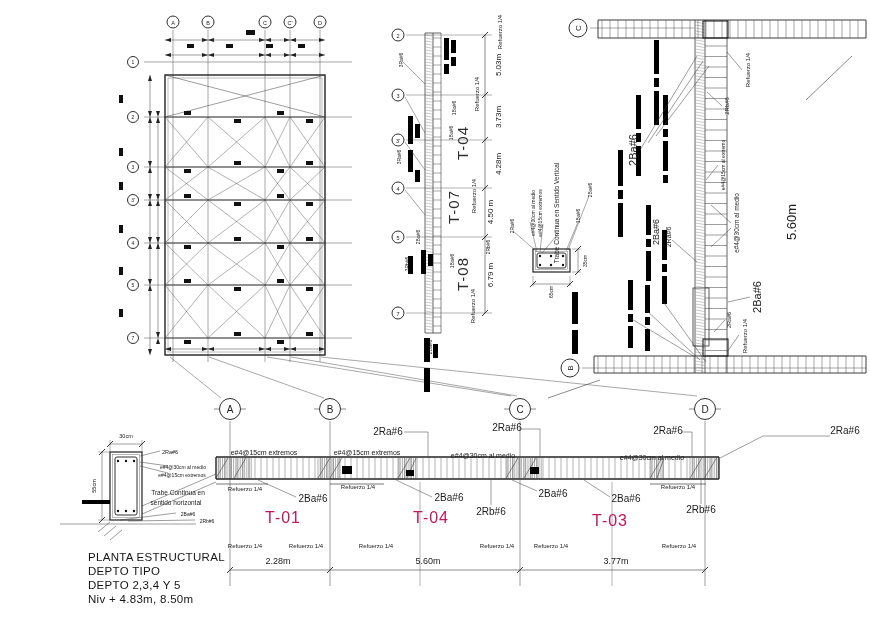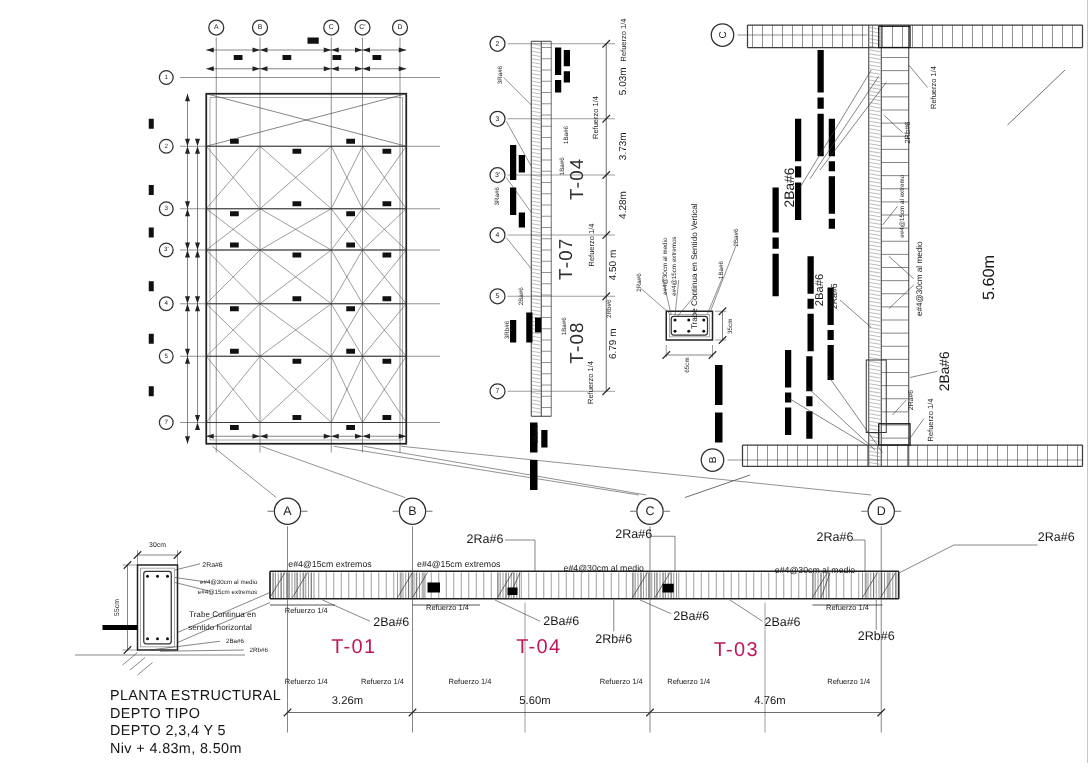--- a/index.html
+++ b/index.html
@@ -1034,32 +1034,32 @@
   <div class="lbl s10" style="left:313px;top:499px">2Ba#6</div>
   <div class="lbl s10" style="left:449px;top:498px">2Ba#6</div>
   <div class="lbl s10" style="left:553px;top:494px">2Ba#6</div>
   <div class="lbl s10" style="left:626px;top:499px">2Ba#6</div>
 
   <div class="lbl s10" style="left:491px;top:512px">2Rb#6</div>
   <div class="lbl s10" style="left:701px;top:510px">2Rb#6</div>
 
   <div class="lbl tname" style="left:283px;top:518px">T-01</div>
   <div class="lbl tname" style="left:431px;top:518px">T-04</div>
-  <div class="lbl tname" style="left:589px;top:521px">T-03</div>
+  <div class="lbl tname" style="left:610px;top:521px">T-03</div>
 
   <div class="lbl s6" style="left:245px;top:546px">Refuerzo 1/4</div>
   <div class="lbl s6" style="left:306px;top:546px">Refuerzo 1/4</div>
   <div class="lbl s6" style="left:376px;top:546px">Refuerzo 1/4</div>
   <div class="lbl s6" style="left:497px;top:546px">Refuerzo 1/4</div>
   <div class="lbl s6" style="left:551px;top:546px">Refuerzo 1/4</div>
   <div class="lbl s6" style="left:679px;top:546px">Refuerzo 1/4</div>
 
-  <div class="lbl s9" style="left:278px;top:561px">3.26m</div>
+  <div class="lbl s9" style="left:278px;top:561px">2.28m</div>
   <div class="lbl s9" style="left:428px;top:561px">5.60m</div>
-  <div class="lbl s9" style="left:616px;top:561px">4.76m</div>
+  <div class="lbl s9" style="left:616px;top:561px">3.77m</div>
 
   <div class="lbl s55" style="left:126px;top:437px">30cm</div>
   <div class="lbl rot s55" style="left:95px;top:486px">55cm</div>
   <div class="lbl s55" style="left:170px;top:453px">2Ra#6</div>
   <div class="lbl s5" style="left:183px;top:467px">e#4@30cm al medio</div>
   <div class="lbl s5" style="left:182px;top:475px">e#4@15cm extremos</div>
   <div class="lbl s65" style="left:178px;top:493px">Trabe Continua en</div>
   <div class="lbl s65" style="left:176px;top:503px">sentido horizontal</div>
   <div class="lbl s5" style="left:188px;top:514px">2Ba#6</div>
   <div class="lbl s5" style="left:207px;top:521px">2Rb#6</div>

